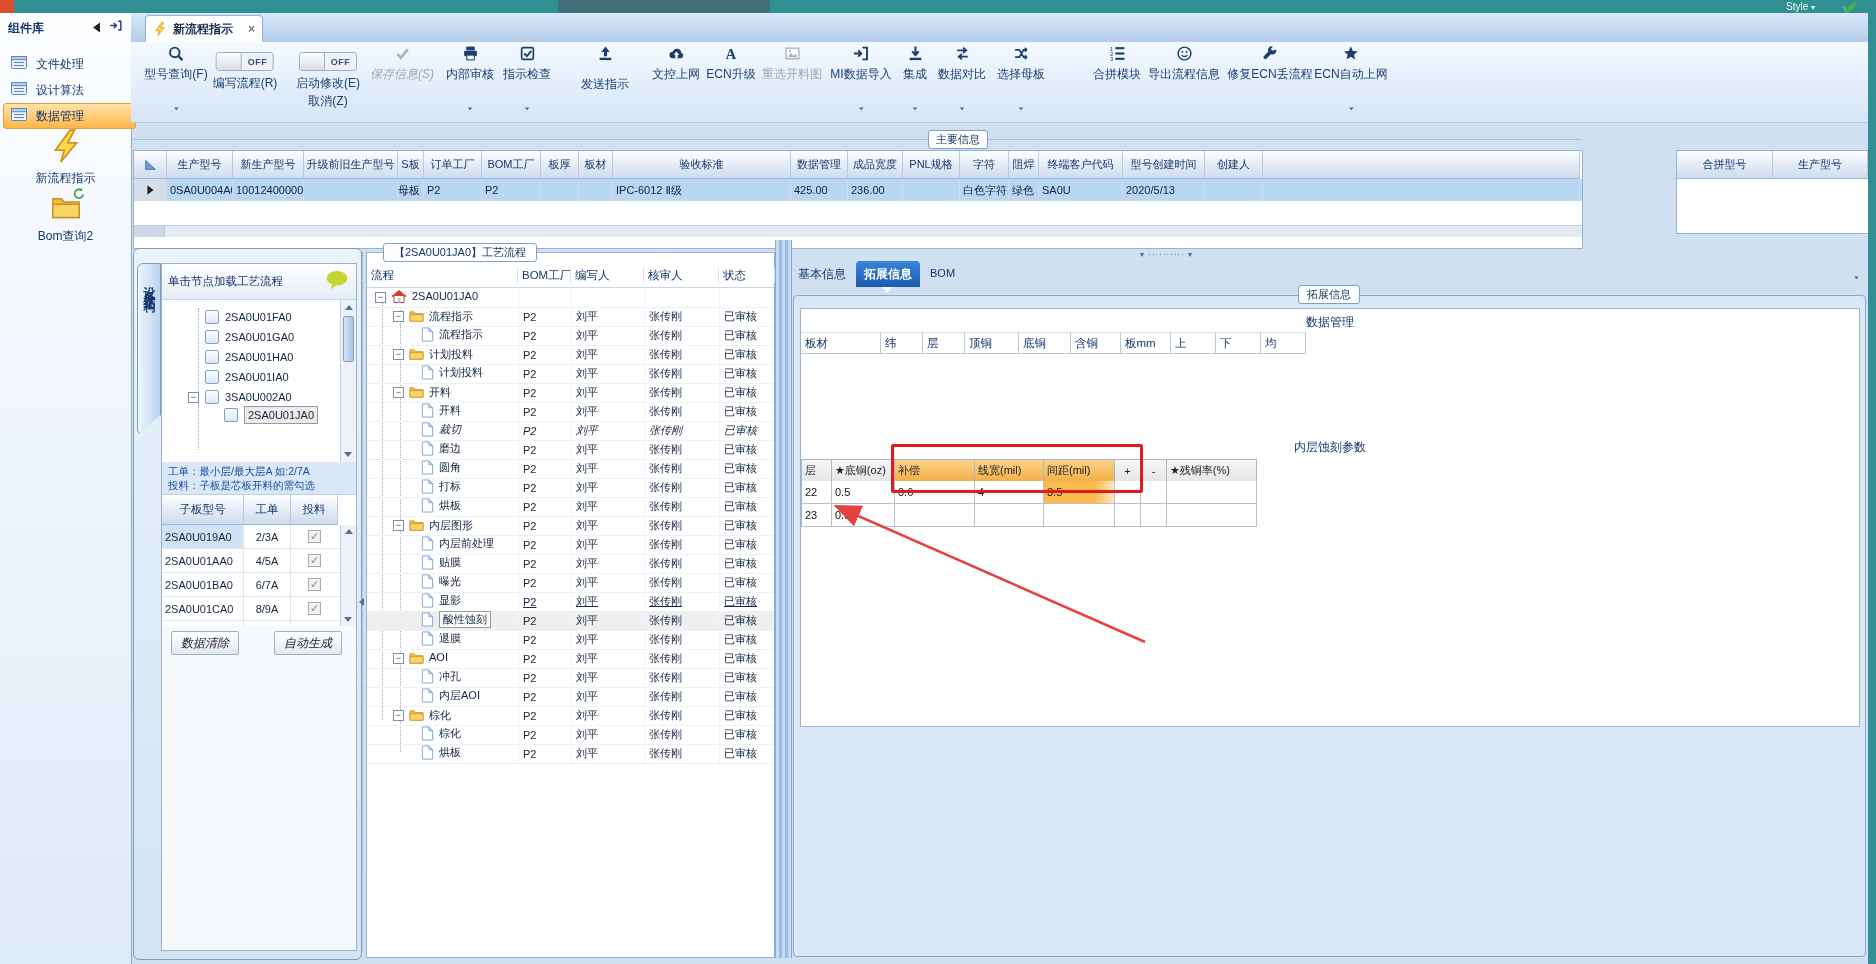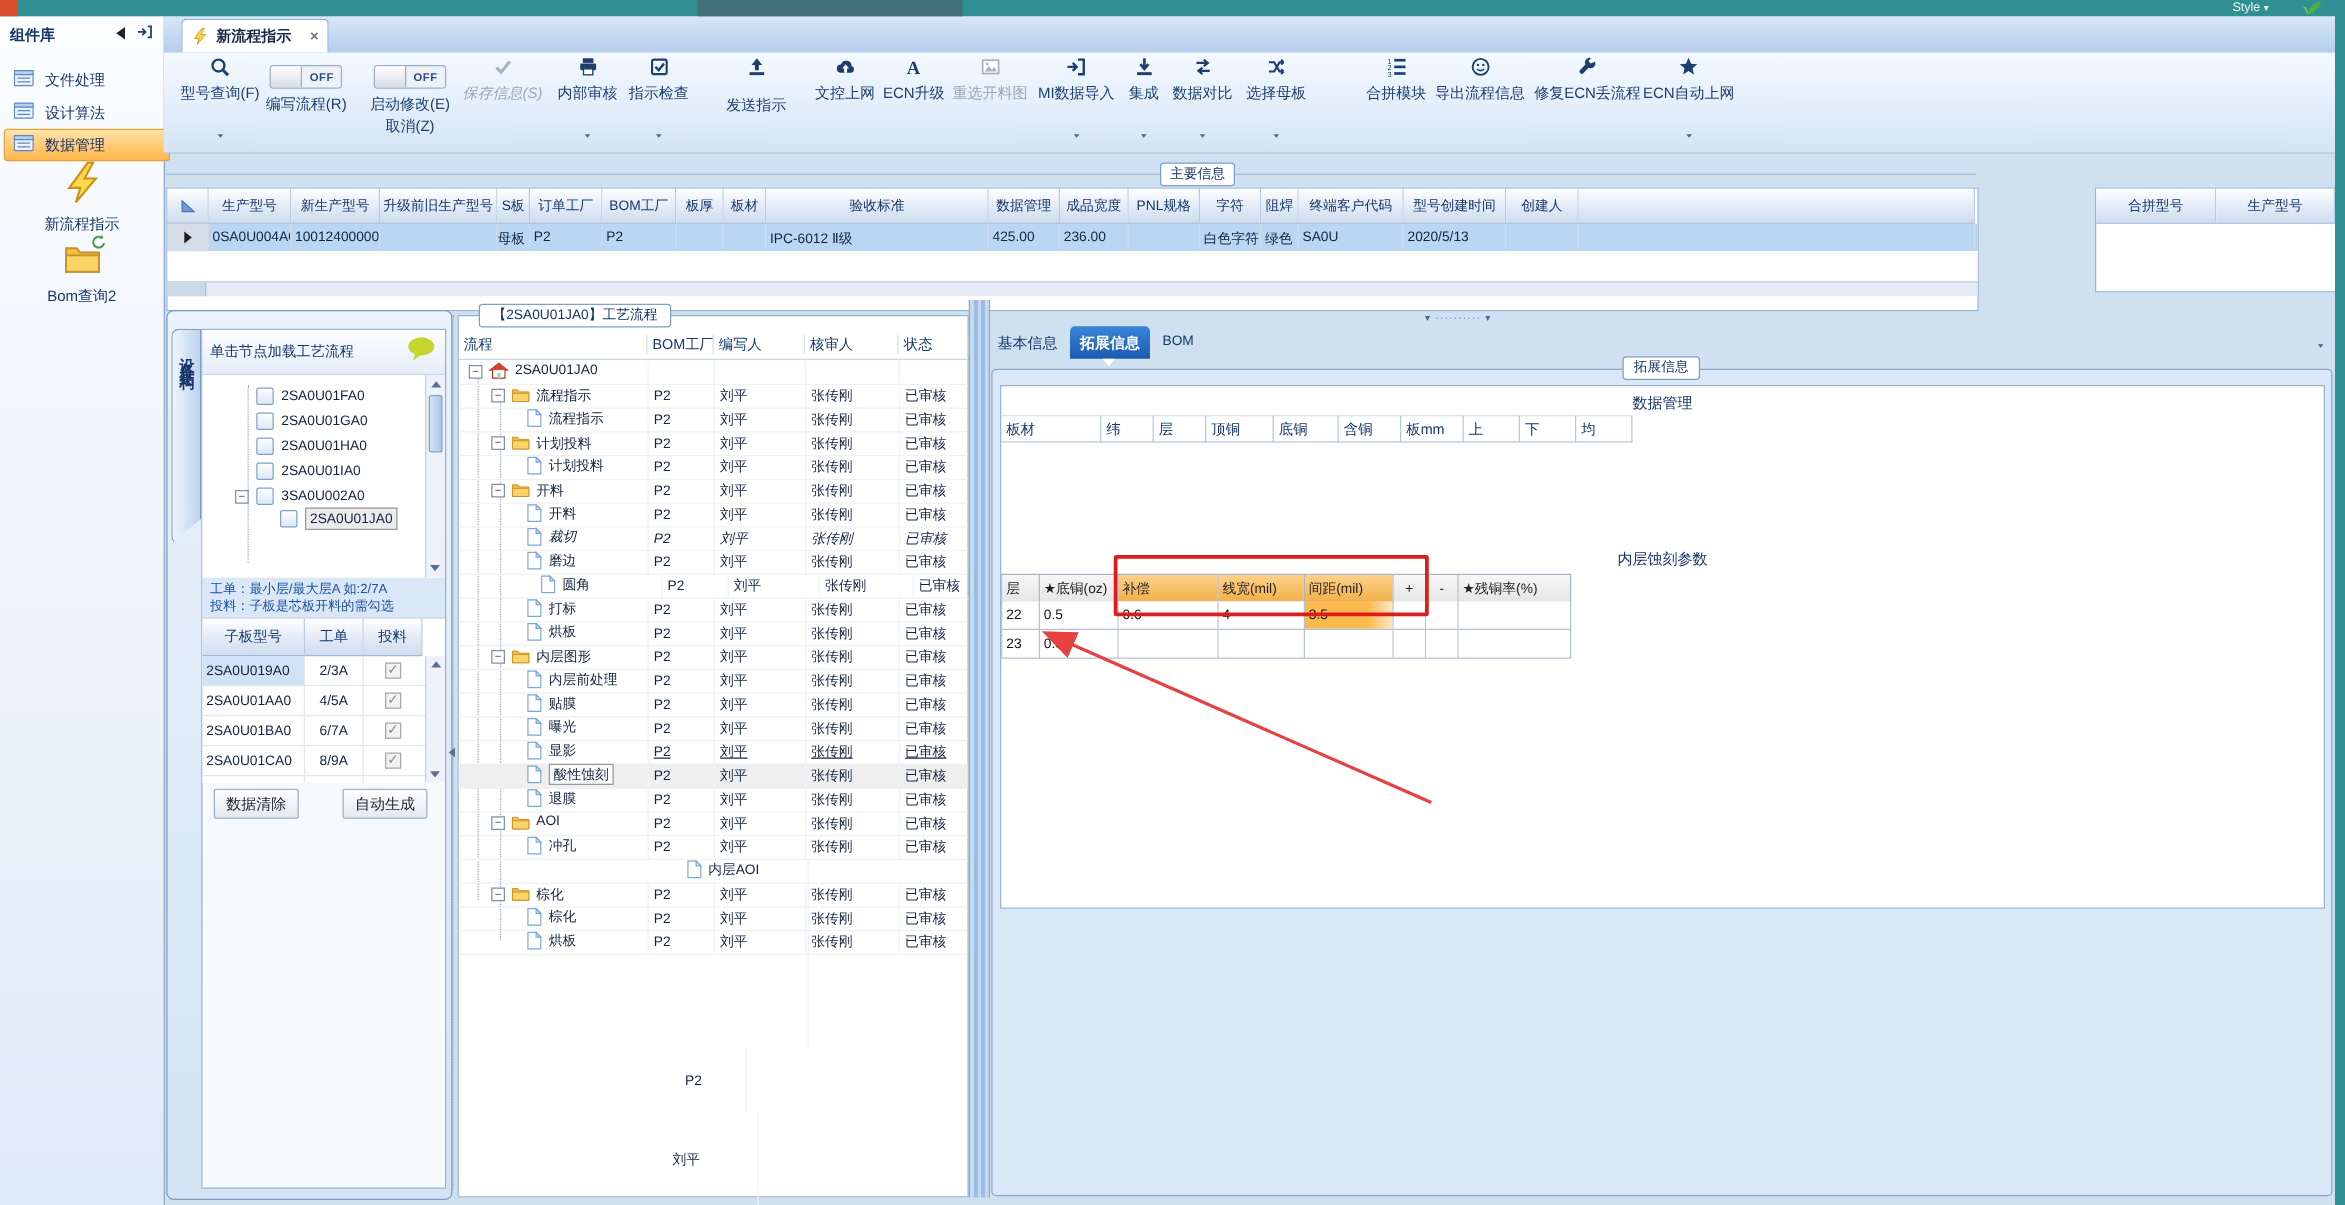--- a/index.html
+++ b/index.html
@@ -15,21 +15,21 @@
     font-size:11px;color:#15356b;text-align:center;line-height:17px;height:19px;z-index:6;
     box-sizing:border-box;white-space:nowrap;}
   .tbwrap{position:absolute;top:0;text-align:center;color:#1c3f70;font-size:12px;white-space:nowrap;}
   .tbwrap.dis{color:#9aa8ba;}
   .toggle{width:58px;height:19px;border:1px solid #9ab0c8;border-radius:3px;background:#eef2f7;
     display:inline-flex;box-sizing:border-box;overflow:hidden;}
   .toggle .knob{width:24px;height:100%;background:linear-gradient(#ffffff,#d8dde4);border-right:1px solid #9ab0c8;}
   .toggle .st{flex:1;font-size:9px;font-weight:bold;color:#2f4f7f;display:flex;align-items:center;justify-content:center;letter-spacing:.5px;}
   .chev{position:absolute;left:50%;transform:translateX(-50%);top:60px;}
   .btn{background:linear-gradient(#fefefe,#e3e9f0);border:1px solid #9ab0c8;border-radius:2px;
-    font-size:12px;color:#223;display:flex;align-items:center;justify-content:center;box-sizing:border-box;}
+    font-size:12px;color:#223;display:flex;align-items:center;justify-content:center;box-sizing:border-box;font-style:italic;}
   .vtab{writing-mode:vertical-rl;text-orientation:upright;font-weight:bold;color:#15356b;
     letter-spacing:5px;font-size:12px;}
   .dottedline{border-left:1px dotted #9aa8ba;position:absolute;width:0;}
   .ckbox{width:14px;height:14px;border:1px solid #7ea0c8;border-radius:2px;
     background:linear-gradient(#fdfeff,#dce8f4);box-sizing:border-box;}
   .gckbox{width:13px;height:13px;border:1px solid #a8a8a8;background:#f2f2f2;box-sizing:border-box;
     color:#8a8a8a;font-size:11px;line-height:11px;text-align:center;}
   .tri-up{width:0;height:0;border-left:4px solid transparent;border-right:4px solid transparent;border-bottom:5px solid #58708e;}
   .tri-dn{width:0;height:0;border-left:4px solid transparent;border-right:4px solid transparent;border-top:5px solid #58708e;}
   .tri-lf{width:0;height:0;border-top:4px solid transparent;border-bottom:4px solid transparent;border-right:5px solid #58708e;}
@@ -571,21 +571,21 @@
                 <path d="M2.5 1 L9.5 1 L13.5 5 L13.5 15 L2.5 15 Z" fill="#fff" stroke="#7aa6d8" stroke-width="1"></path>
                 <path d="M9.5 1 L9.5 5 L13.5 5 Z" fill="#cfe2f6" stroke="#7aa6d8" stroke-width="1"></path>
               </svg></span>
             <span style="position: absolute; left: 72px; top: 1px; font-size: 11px; color: rgb(19, 35, 63);">磨边</span>
           </div>
           <div class="cell" style="width: 53px; flex: 0 0 53px; border-right: 1px solid rgb(238, 242, 247); padding-left: 4px;">P2</div>
           <div class="cell" style="width: 73px; flex: 0 0 73px; border-right: 1px solid rgb(238, 242, 247); padding-left: 4px;">刘平</div>
           <div class="cell" style="width: 75px; flex: 0 0 75px; border-right: 1px solid rgb(238, 242, 247); padding-left: 4px;">张传刚</div>
           <div class="cell" style="width: 56px; flex: 0 0 56px; border-right: 1px solid rgb(238, 242, 247); padding-left: 4px;">已审核</div>
         </div>
-        <div class="flex" style="position: absolute; left: 0px; top: 171px; width: 100%; height: 19px; border-bottom: 1px solid rgb(241, 241, 241); padding-left: 11px;">
+        <div class="flex" style="position: absolute; left: 0px; top: 171px; width: 100%; height: 19px; border-bottom: 1px solid rgb(241, 241, 241);">
           <div style="position: relative; width: 151px; flex: 0 0 151px; height: 100%; border-right: 1px solid rgb(238, 242, 247);">
             <span style="position: absolute; left: 53px; top: 1px;"><svg width="15" height="15" viewBox="0 0 16 16">
                 <path d="M2.5 1 L9.5 1 L13.5 5 L13.5 15 L2.5 15 Z" fill="#fff" stroke="#7aa6d8" stroke-width="1"></path>
                 <path d="M9.5 1 L9.5 5 L13.5 5 Z" fill="#cfe2f6" stroke="#7aa6d8" stroke-width="1"></path>
               </svg></span>
             <span style="position: absolute; left: 72px; top: 1px; font-size: 11px; color: rgb(19, 35, 63);">圆角</span>
           </div>
           <div class="cell" style="width: 53px; flex: 0 0 53px; border-right: 1px solid rgb(238, 242, 247); padding-left: 4px;">P2</div>
           <div class="cell" style="width: 73px; flex: 0 0 73px; border-right: 1px solid rgb(238, 242, 247); padding-left: 4px;">刘平</div>
           <div class="cell" style="width: 75px; flex: 0 0 75px; border-right: 1px solid rgb(238, 242, 247); padding-left: 4px;">张传刚</div>
@@ -729,21 +729,21 @@
                 <path d="M2.5 1 L9.5 1 L13.5 5 L13.5 15 L2.5 15 Z" fill="#fff" stroke="#7aa6d8" stroke-width="1"></path>
                 <path d="M9.5 1 L9.5 5 L13.5 5 Z" fill="#cfe2f6" stroke="#7aa6d8" stroke-width="1"></path>
               </svg></span>
             <span style="position: absolute; left: 72px; top: 1px; font-size: 11px; color: rgb(19, 35, 63);">冲孔</span>
           </div>
           <div class="cell" style="width: 53px; flex: 0 0 53px; border-right: 1px solid rgb(238, 242, 247); padding-left: 4px;">P2</div>
           <div class="cell" style="width: 73px; flex: 0 0 73px; border-right: 1px solid rgb(238, 242, 247); padding-left: 4px;">刘平</div>
           <div class="cell" style="width: 75px; flex: 0 0 75px; border-right: 1px solid rgb(238, 242, 247); padding-left: 4px;">张传刚</div>
           <div class="cell" style="width: 56px; flex: 0 0 56px; border-right: 1px solid rgb(238, 242, 247); padding-left: 4px;">已审核</div>
         </div>
-        <div class="flex" style="position: absolute; left: 0px; top: 399px; width: 100%; height: 19px; border-bottom: 1px solid rgb(241, 241, 241); flex-direction: column;">
+        <div class="flex" style="position: absolute; left: 0px; top: 399px; width: 100%; height: 19px; border-bottom: 1px solid rgb(241, 241, 241);">
           <div style="position: relative; width: 151px; flex: 0 0 151px; height: 100%; border-right: 1px solid rgb(238, 242, 247);">
             <span style="position: absolute; left: 53px; top: 1px;"><svg width="15" height="15" viewBox="0 0 16 16">
                 <path d="M2.5 1 L9.5 1 L13.5 5 L13.5 15 L2.5 15 Z" fill="#fff" stroke="#7aa6d8" stroke-width="1"></path>
                 <path d="M9.5 1 L9.5 5 L13.5 5 Z" fill="#cfe2f6" stroke="#7aa6d8" stroke-width="1"></path>
               </svg></span>
             <span style="position: absolute; left: 72px; top: 1px; font-size: 11px; color: rgb(19, 35, 63);">内层AOI</span>
           </div>
           <div class="cell" style="width: 53px; flex: 0 0 53px; border-right: 1px solid rgb(238, 242, 247); padding-left: 4px;">P2</div>
           <div class="cell" style="width: 73px; flex: 0 0 73px; border-right: 1px solid rgb(238, 242, 247); padding-left: 4px;">刘平</div>
           <div class="cell" style="width: 75px; flex: 0 0 75px; border-right: 1px solid rgb(238, 242, 247); padding-left: 4px;">张传刚</div>

